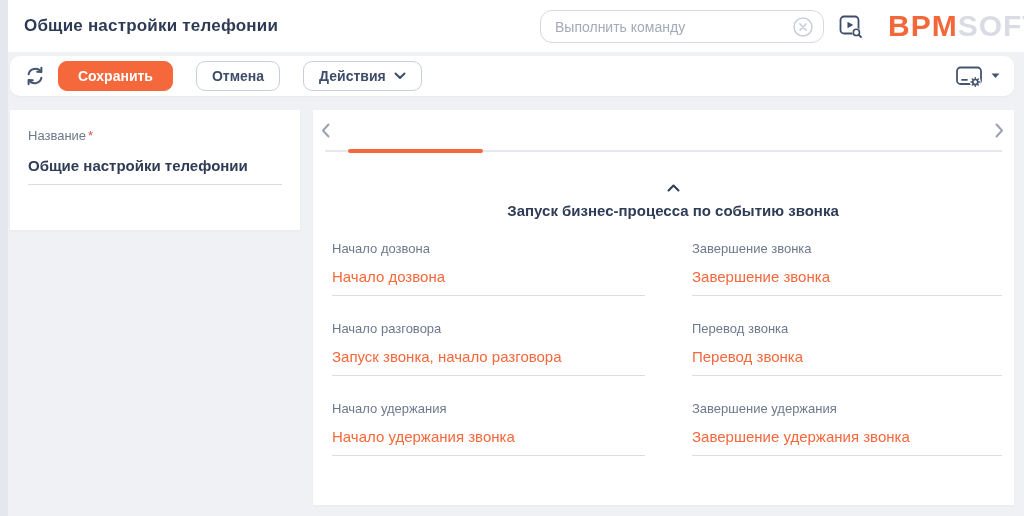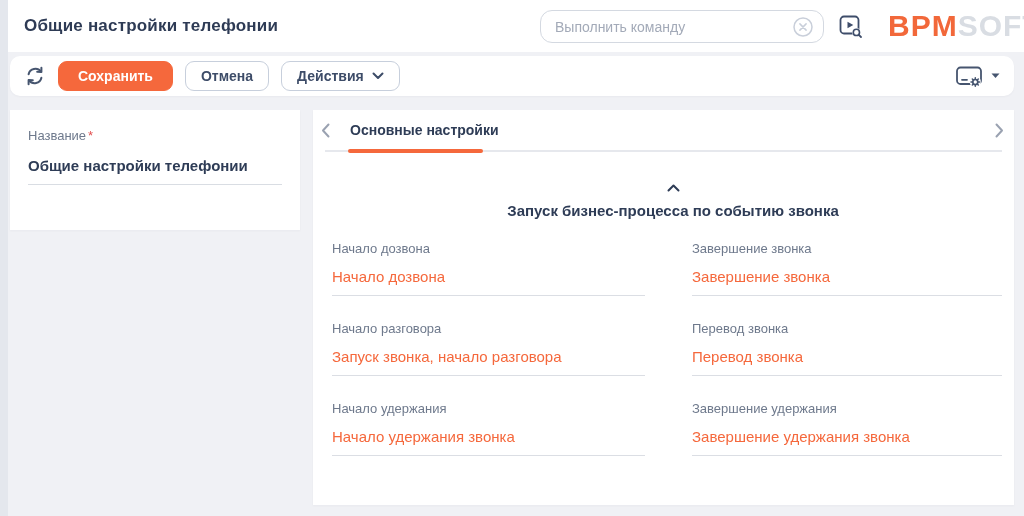--- a/index.html
+++ b/index.html
@@ -28,21 +28,21 @@
   .logo-bpm { color:#F2683A; }
   .logo-soft { color:#D9DDE3; }
 
   
   .toolbar { position:absolute; left:10px; top:56px; width:1004px; height:40px; background:#fff;
              border-radius:10px; display:flex; align-items:center; padding:0 14px; gap:12px;
              box-shadow:0 1px 2px rgba(40,50,80,.04); }
   .btn { height:30px; border-radius:9px; font-family:Liberation Sans, sans-serif; font-size:14px; font-weight:600;
          display:inline-flex; align-items:center; gap:8px; cursor:pointer; }
   .btn-primary { background:#F5683C; border:1px solid #F5683C; color:#fff; padding:0 19px; }
-  .btn-outline { background:#fff; border:1px solid #C7CFDC; color:#3D4C68; padding:12px 15px; }
+  .btn-outline { background:#fff; border:1px solid #C7CFDC; color:#3D4C68; padding:12px 15px;margin-left:11px; }
   .toolbar-right { margin-left:auto; display:flex; align-items:center; gap:7px; }
 
   
   .card { position:absolute; background:#fff; border-radius:0; box-shadow:0 1px 2px rgba(40,50,80,.04); }
   .record-card { left:10px; top:110px; width:290px; height:120px; padding:16px 18px; }
   .field-label { font-size:13px; color:#6E798C; }
   .req { color:#E25050; margin-left:2px; }
   .record-name-value { margin-top:13px; font-size:15px; font-weight:600; color:#2E3C56;
                        padding-bottom:10px; border-bottom:1px solid #D9DDE3; cursor:text; }
 
@@ -151,21 +151,20 @@
   <div class="record-name-value">Общие настройки телефонии</div>
 </aside>
 
 <main class="card content">
   <div class="tabs-row">
     <span class="icon-btn">
       <svg width="9" height="15" viewBox="0 0 9 15" fill="none">
         <path d="M7.5 1.5 L2 7.5 L7.5 13.5" stroke="#9AA2B1" stroke-width="2" stroke-linecap="round" stroke-linejoin="round"></path>
       </svg>
     </span>
-    <span class="tab">Основные настройки</span>
     <span class="icon-btn tab-next">
       <svg width="9" height="15" viewBox="0 0 9 15" fill="none">
         <path d="M1.5 1.5 L7 7.5 L1.5 13.5" stroke="#9AA2B1" stroke-width="2" stroke-linecap="round" stroke-linejoin="round"></path>
       </svg>
     </span>
   </div>
   <div class="tabs-line">
     <div class="tab-active-bar"></div>
   </div>
 

